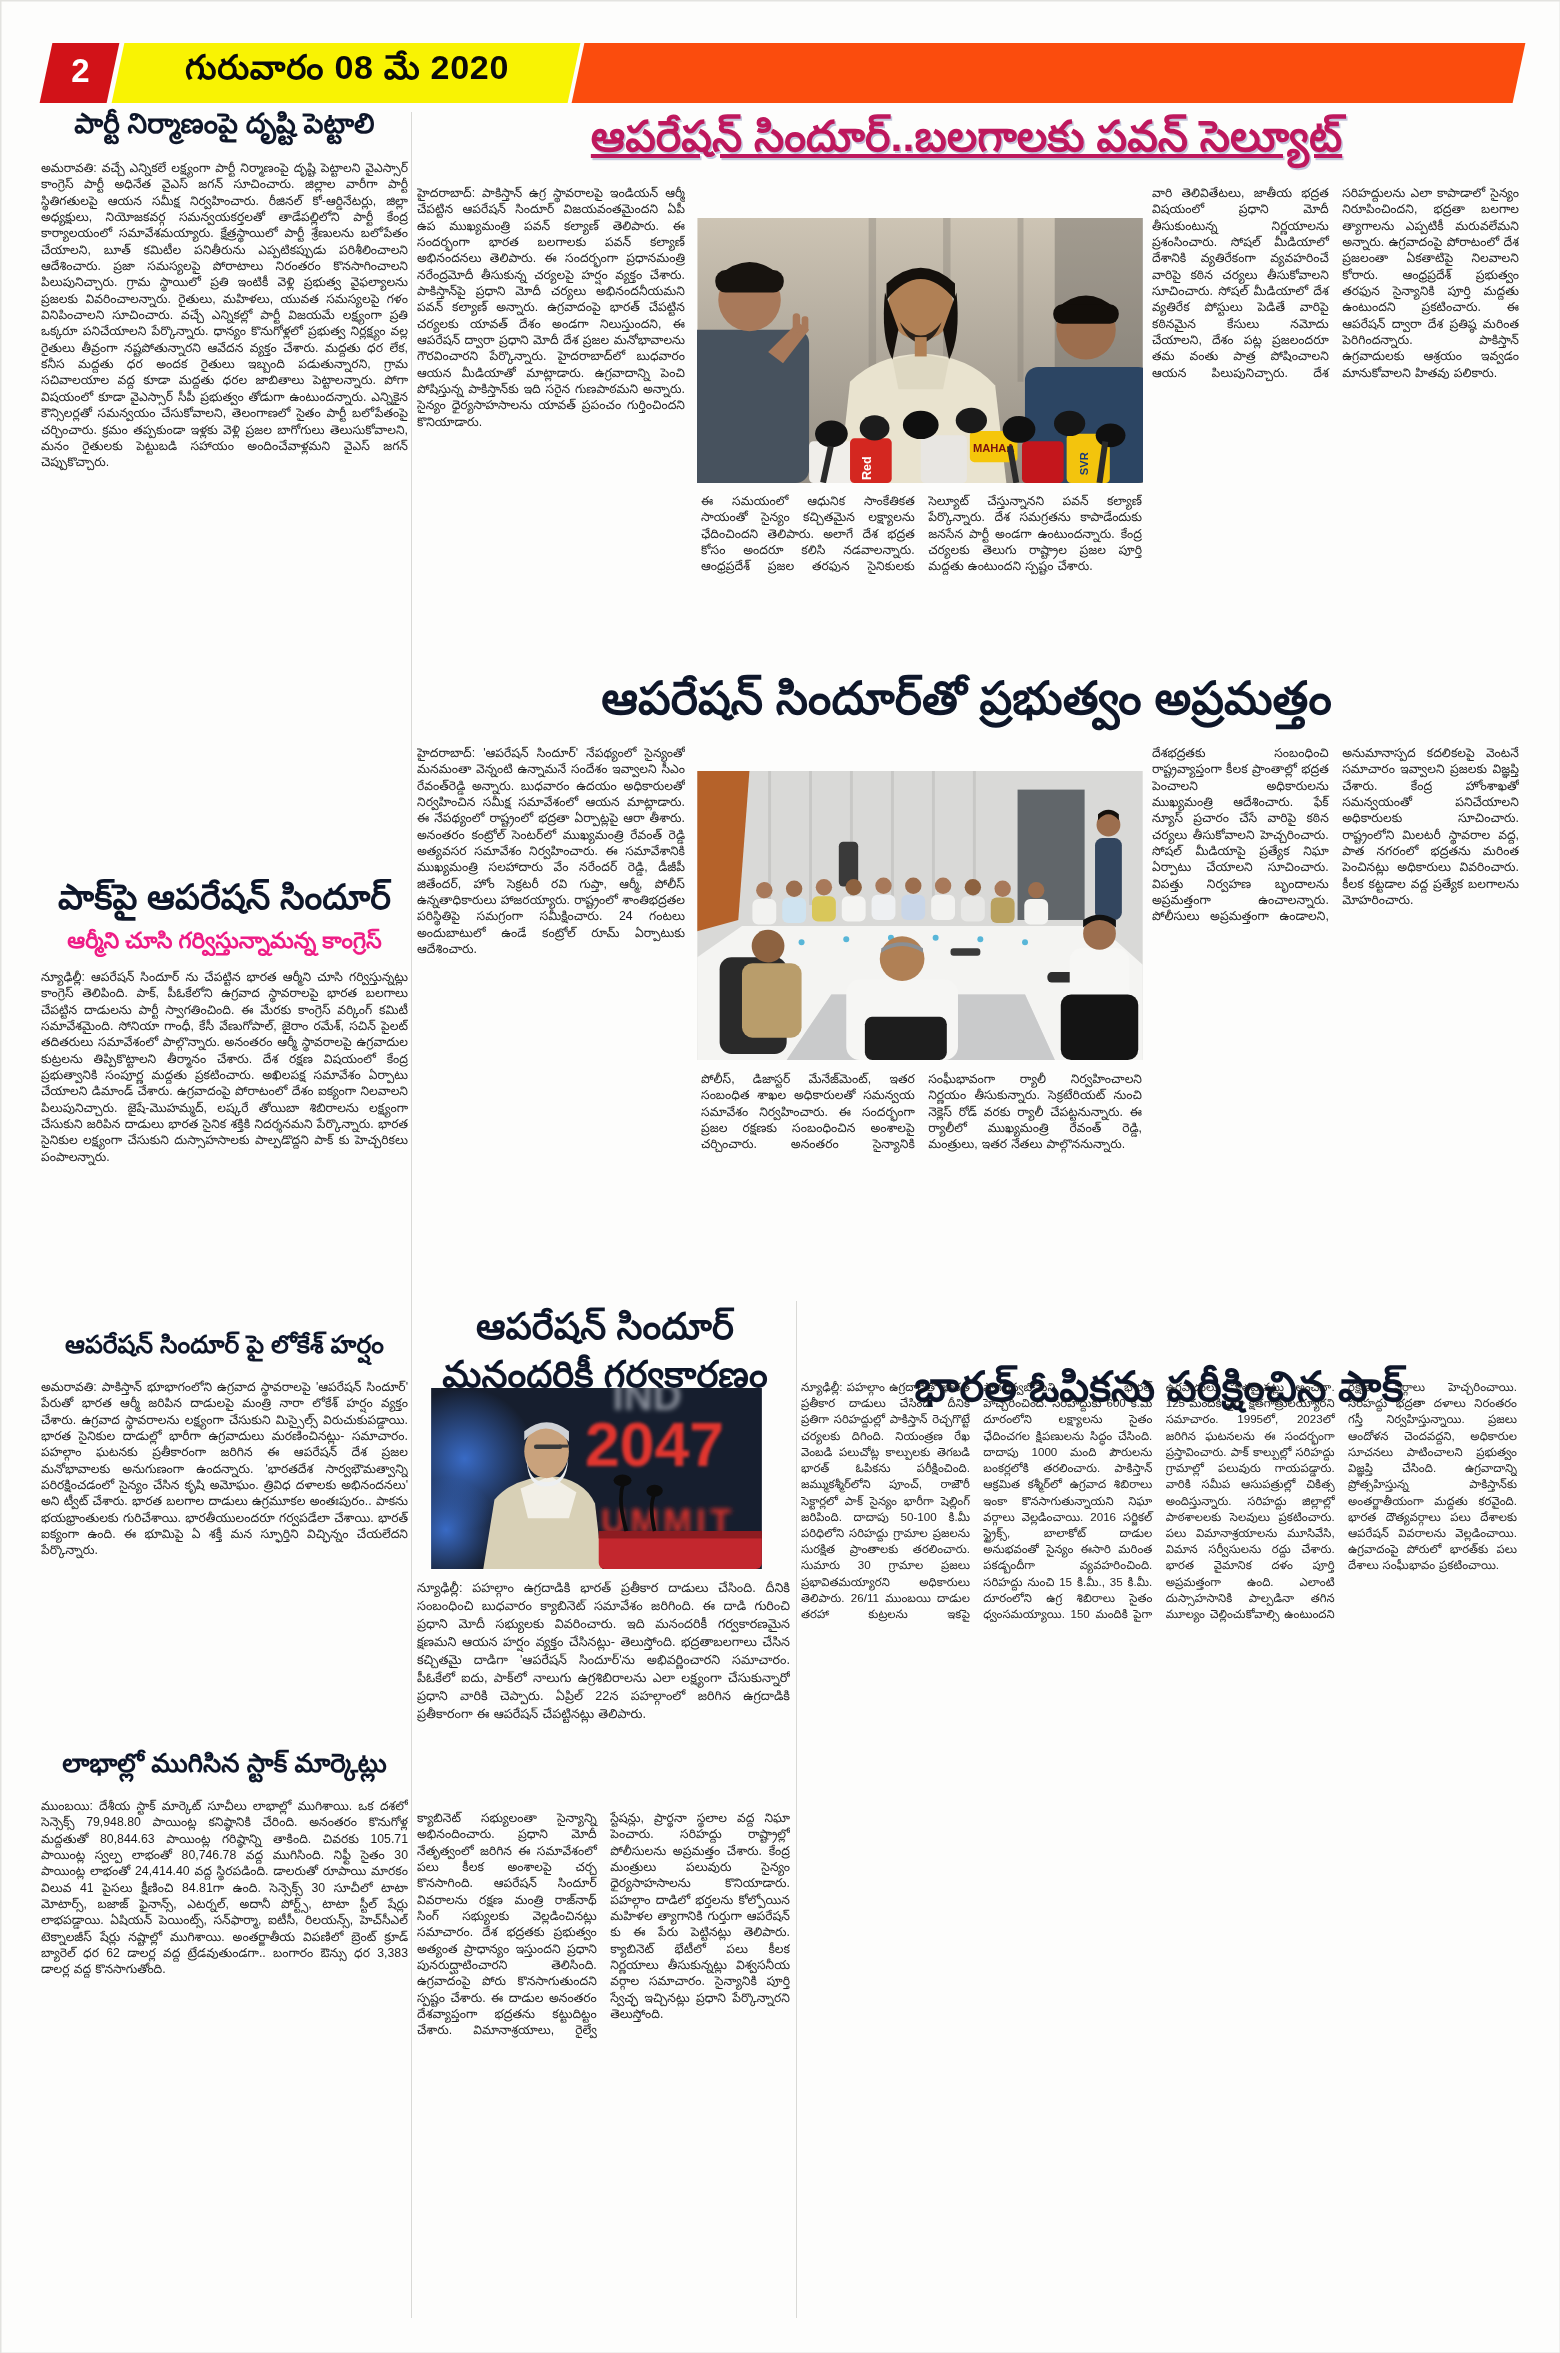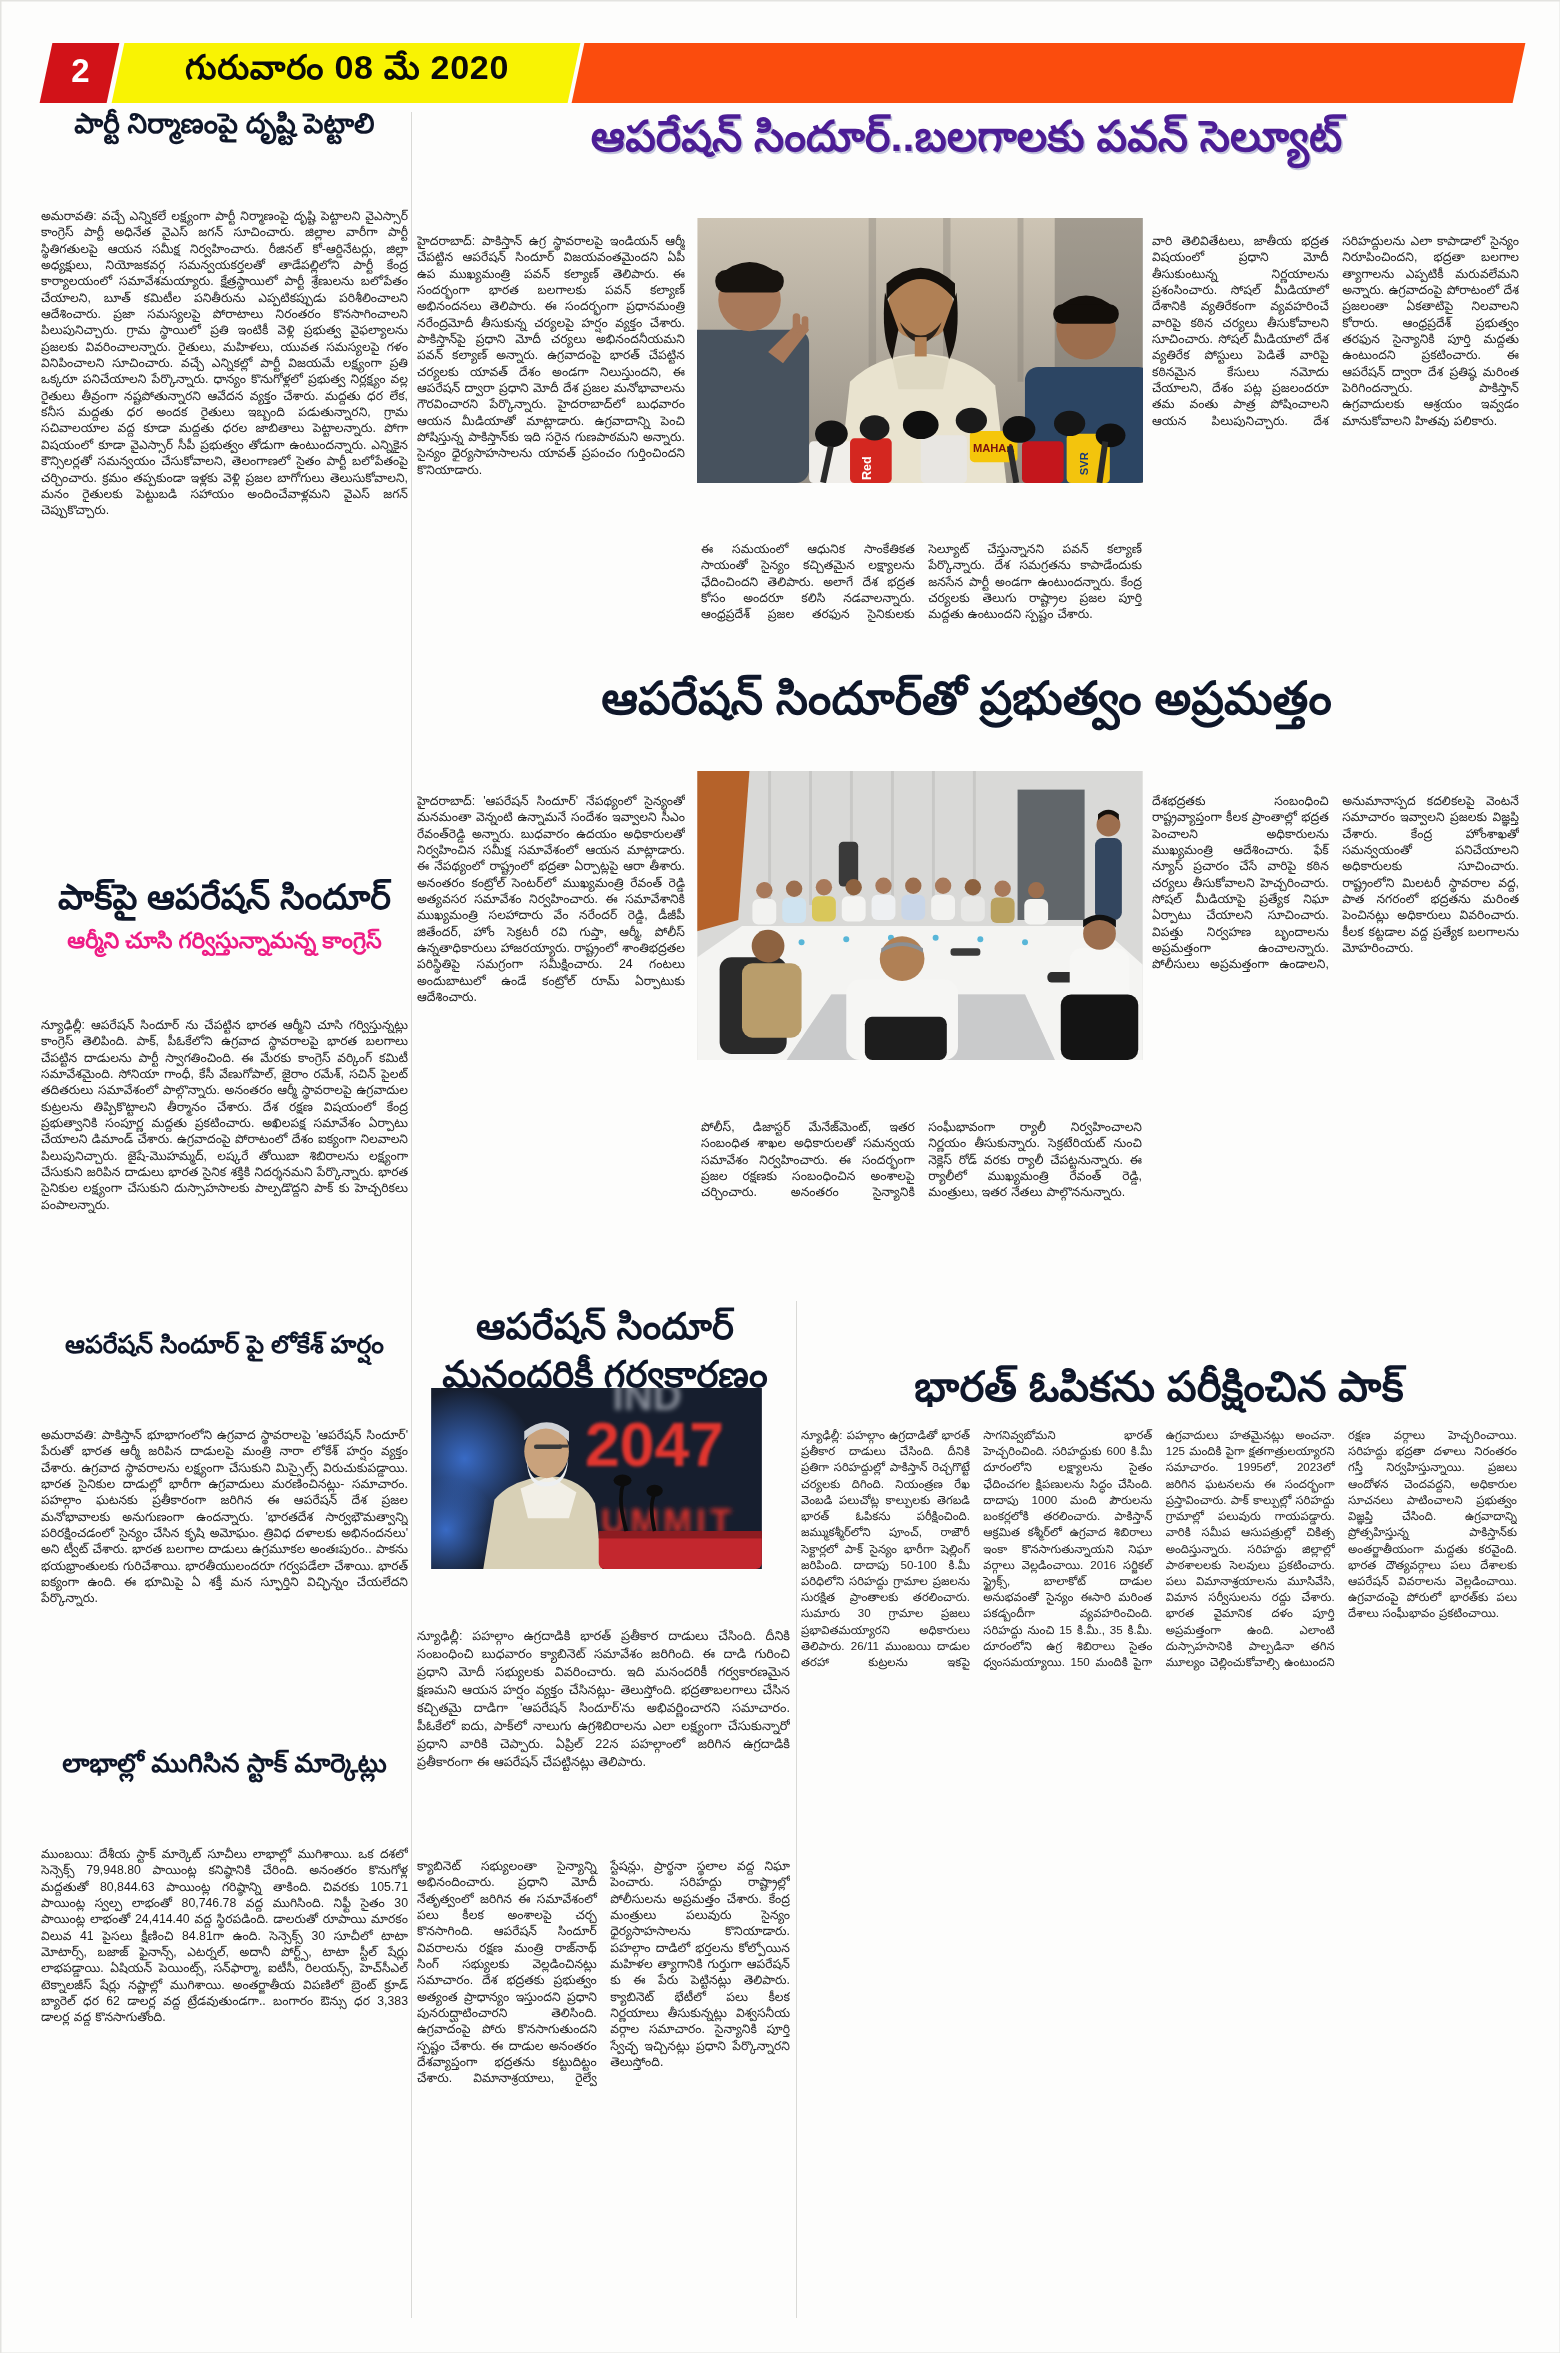--- a/index.html
+++ b/index.html
@@ -21,27 +21,27 @@
     color:#ffffff;font-size:33px;font-weight:bold;z-index:3;
   }
   .hdr-date{
     position:absolute;top:48px;left:127px;width:440px;text-align:center;
     color:#0a0a0a;font-size:34px;font-weight:bold;letter-spacing:0.7px;z-index:3;
   }
   
   .vrule{position:absolute;width:0.7px;background:#d9d9d6;}
   
   .h-black{position:absolute;text-align:center;font-weight:bold;color:#0f172a;line-height:1.1;}
-  .h-pink{position:absolute;text-align:center;font-weight:bold;color:#4c1d95;
-          text-shadow:1.5px 2.2px 0 rgba(43,49,134,0.28);line-height:1.1;}
+  .h-pink{position:absolute;text-align:center;font-weight:bold;color:#be185d;
+          text-shadow:1.5px 2.2px 0 rgba(43,49,134,0.28);line-height:1.1;text-decoration:underline;}
   .h-sub-pink{position:absolute;text-align:center;font-weight:bold;color:#ee1d86;line-height:1.1;}
   
   .body-text{
     position:absolute;text-align:justify;color:#1b1b1b;
-    font-size:12.3px;line-height:1.33;word-spacing:0.7px;overflow:hidden;margin-top:48px;
+    font-size:12.3px;line-height:1.33;word-spacing:0.7px;overflow:hidden;
   }
   .cols-2{column-count:2;column-gap:13.4px;}
   .cols-4{column-count:4;column-gap:13.4px;}
   .photo{position:absolute;display:block;}
 </style>
 </head>
 <body>
 
 <div class="page">
 

